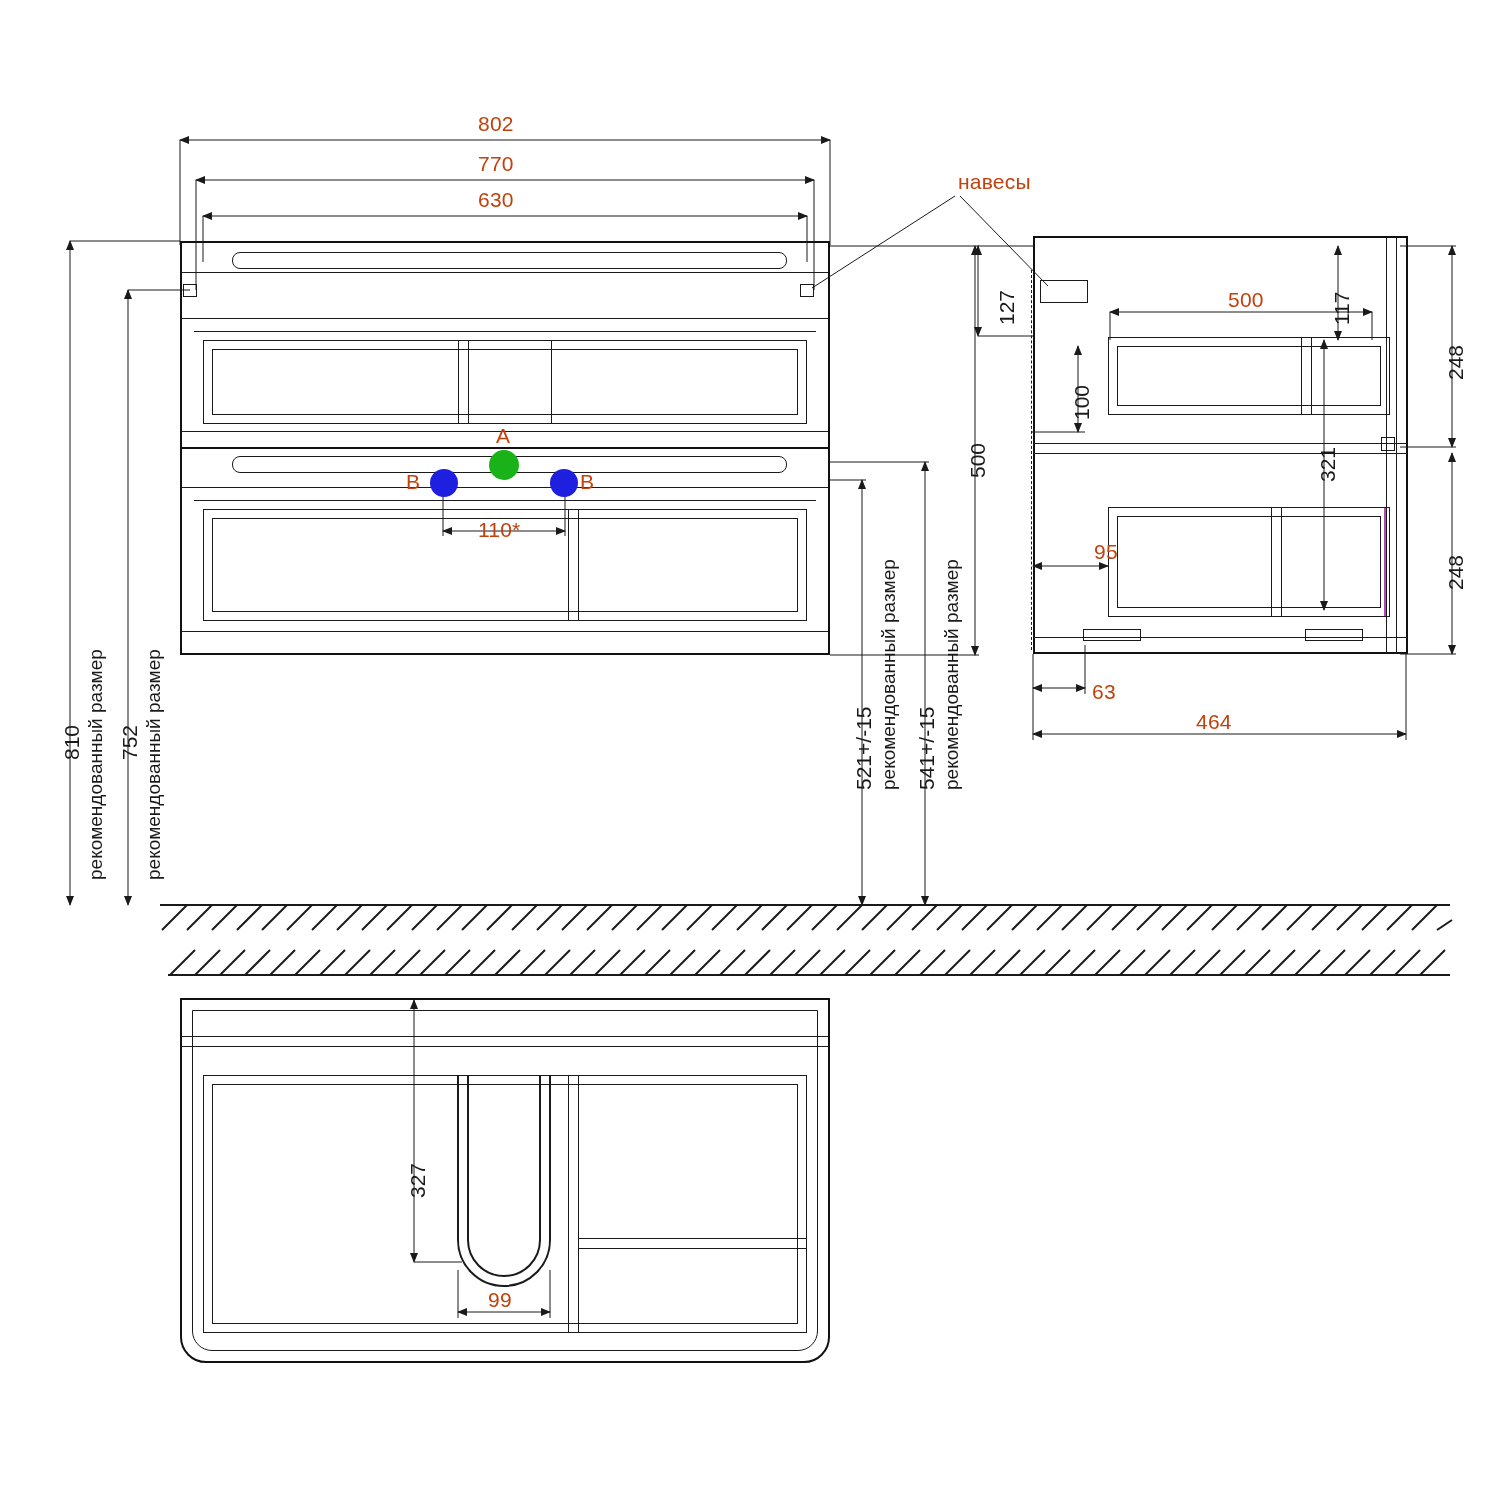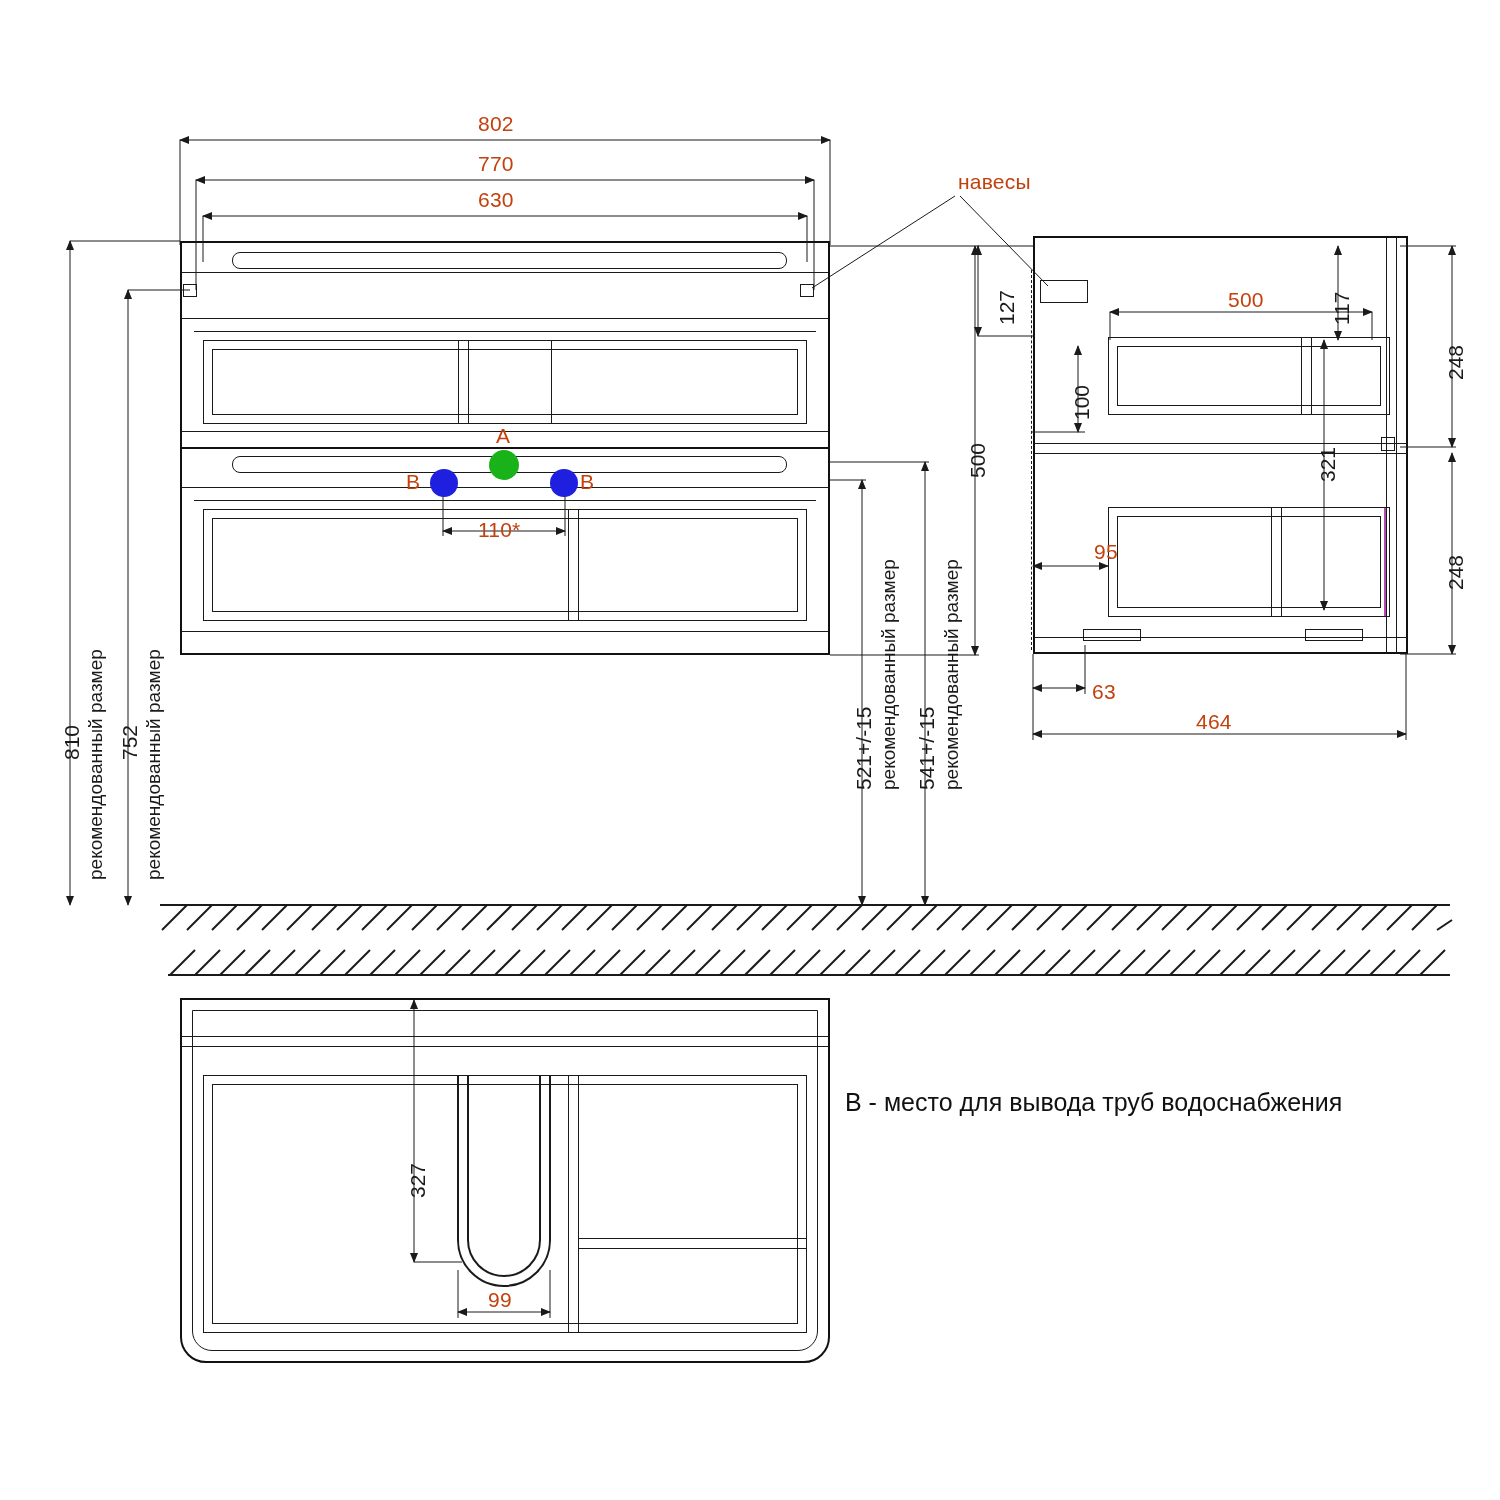--- a/index.html
+++ b/index.html
@@ -392,15 +392,14 @@
   <div class="vlbl-b vlbl" style="left:1444px; top:380px;">248</div>
   <div class="vlbl-b vlbl" style="left:1316px; top:482px;">321</div>
   <div class="vlbl-b vlbl" style="left:1444px; top:590px;">248</div>
   <div class="lbl" style="left:1056px; top:540px;margin-left:38px;">95</div>
   <div class="lbl" style="left:1092px; top:680px;">63</div>
   <div class="lbl" style="left:1196px; top:710px;">464</div>
 
   <div class="vlbl-b vlbl" style="left:406px; top:1198px;">327</div>
   <div class="lbl" style="left:488px; top:1288px;">99</div>
 
-  <div class="legend" style="left:845px; top:1088px;">B - место для вывода труб водоснабжения</div>
 
 </div>
 
 </body></html>

